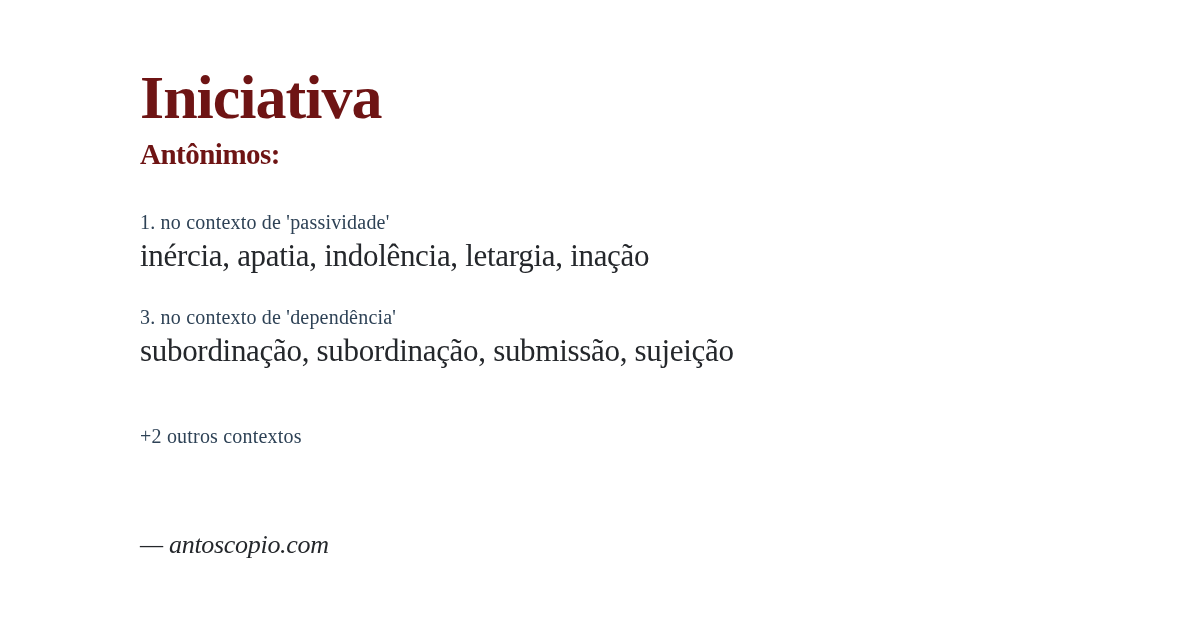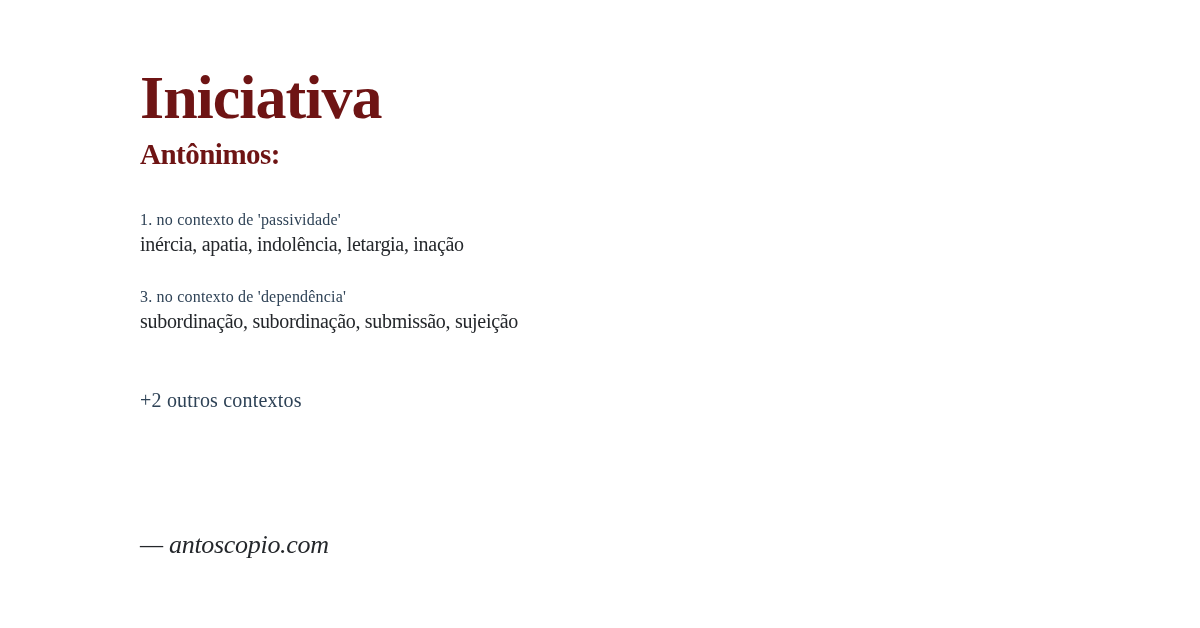--- a/index.html
+++ b/index.html
@@ -37,27 +37,27 @@
     color: var(--accent);
     letter-spacing: -0.5px;
   }
   .contexts {
     margin-top: 40px;
   }
   .context {
     margin-bottom: 32px;
   }
   .ctx-label {
-    font-size: 16px;
+    font-size: 20px;
     color: var(--context);
     letter-spacing: 0.2px;
   }
   .ctx-words {
     margin-top: 4px;
-    font-size: 20px;
+    font-size: 31px;
     color: var(--text);
     letter-spacing: -0.3px;
   }
   .more {
     margin-top: 56px;
     font-size: 20px;
     color: var(--context);
     letter-spacing: 0.2px;
   }
   .attribution {

